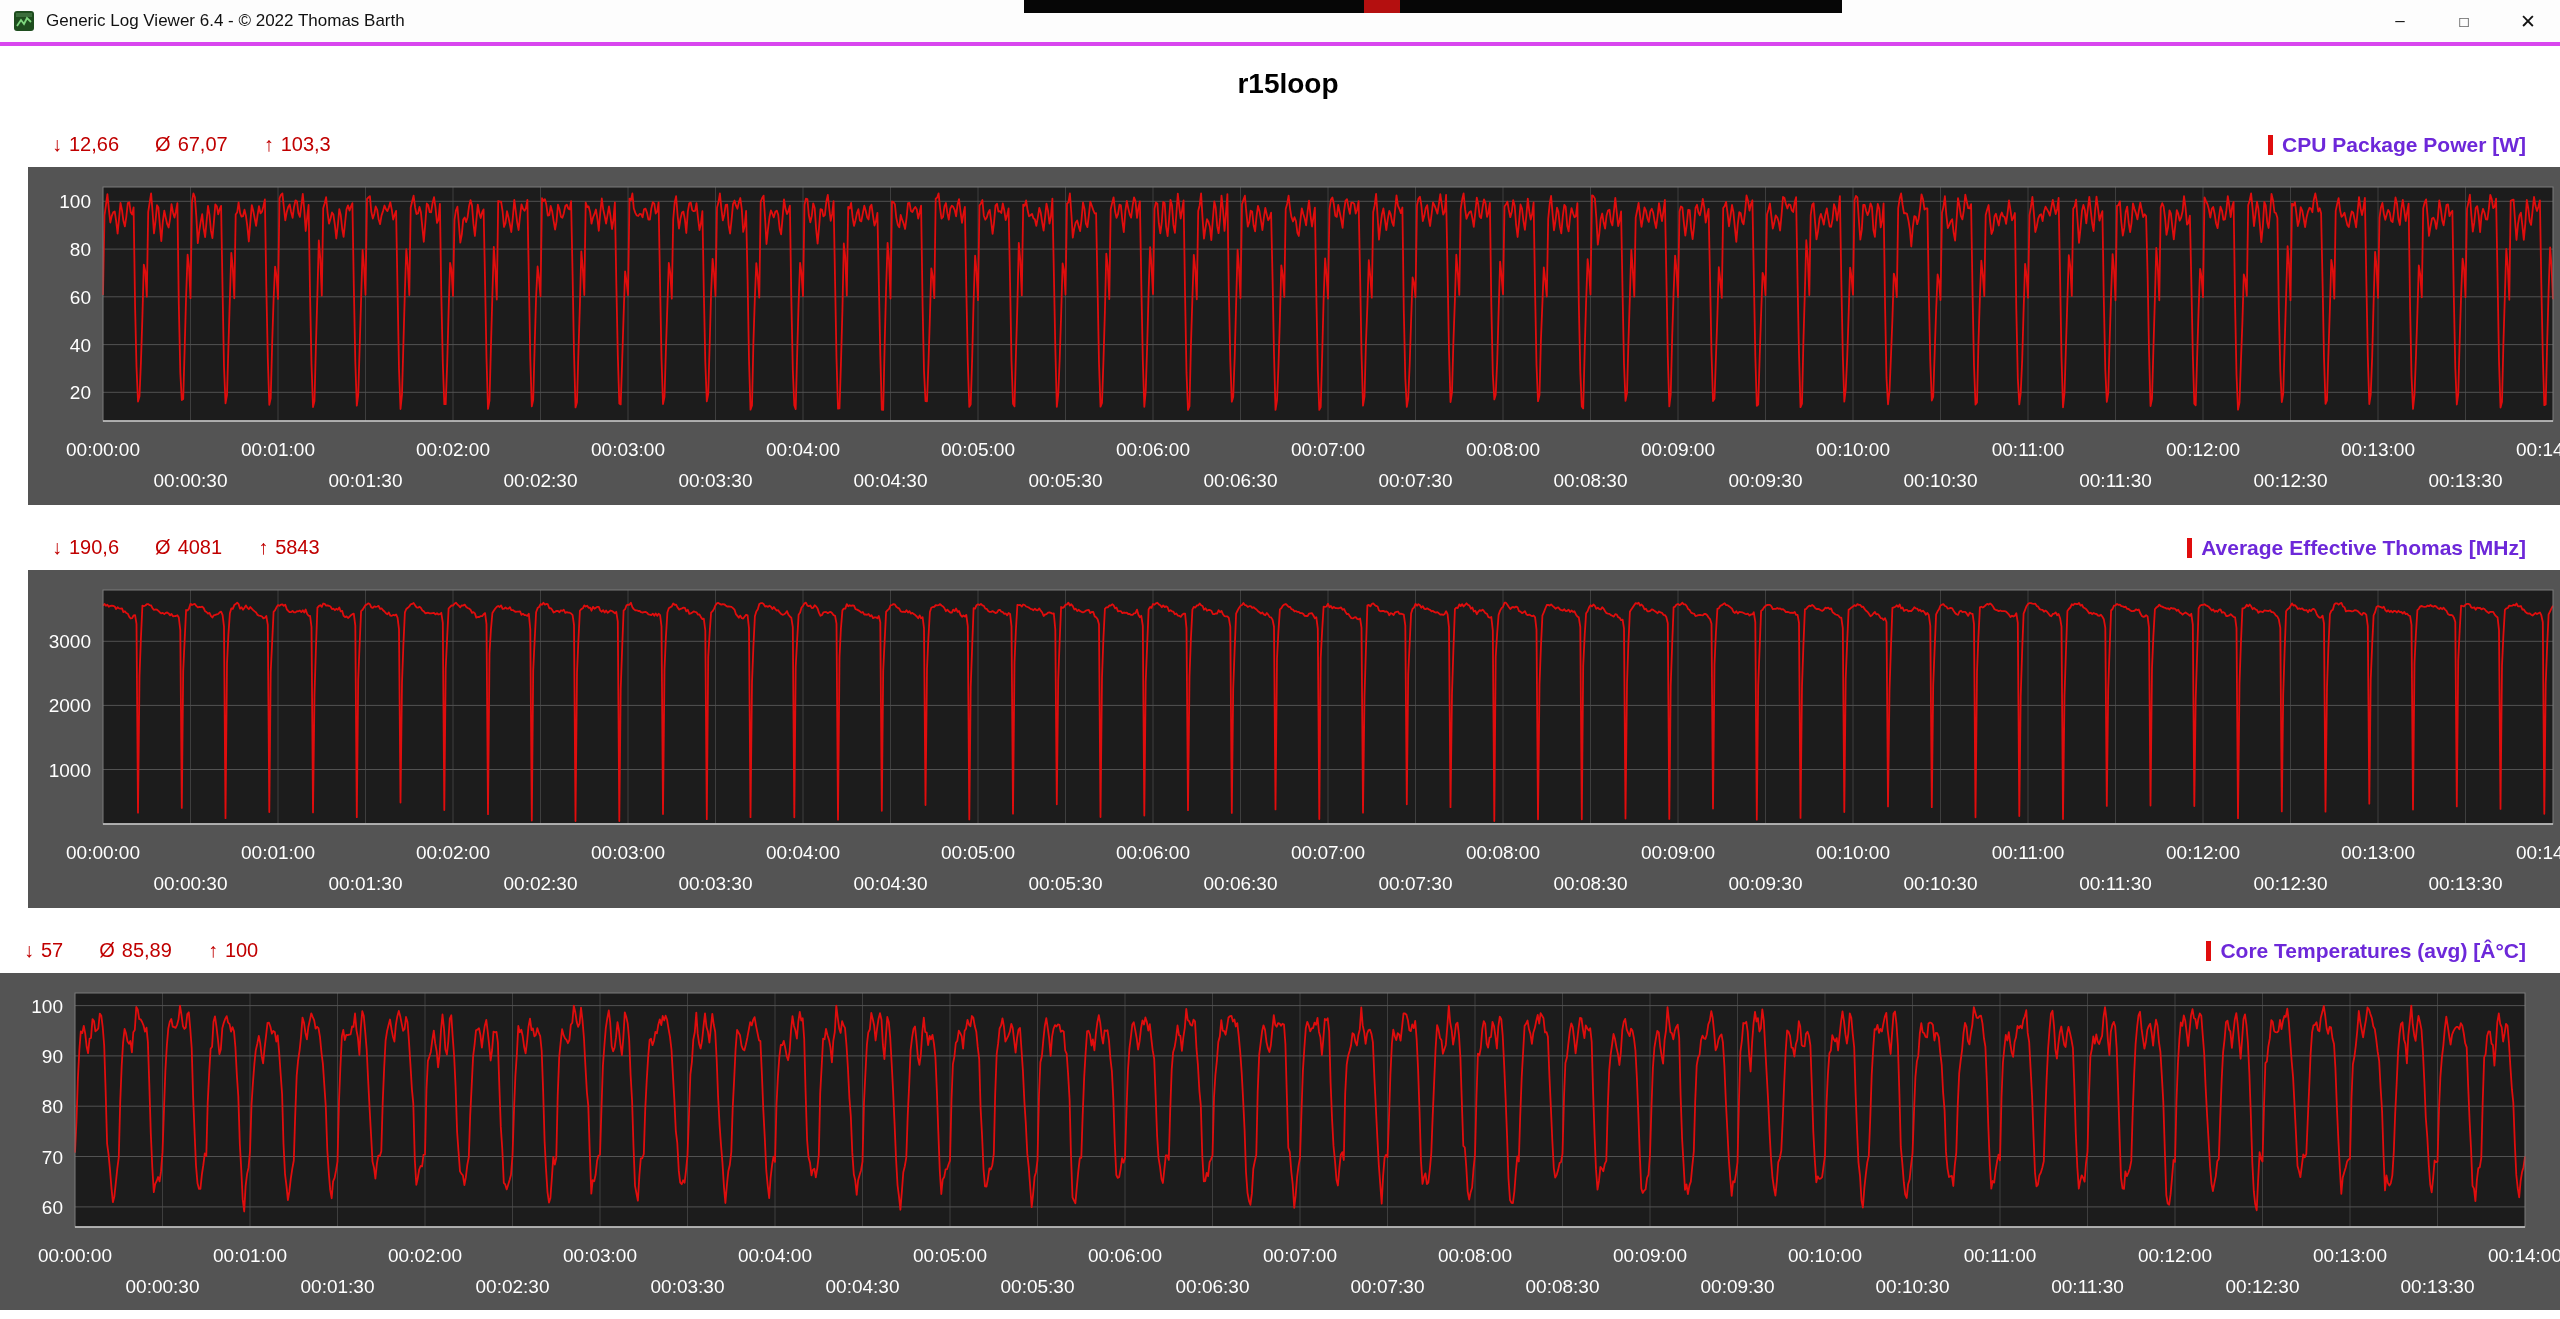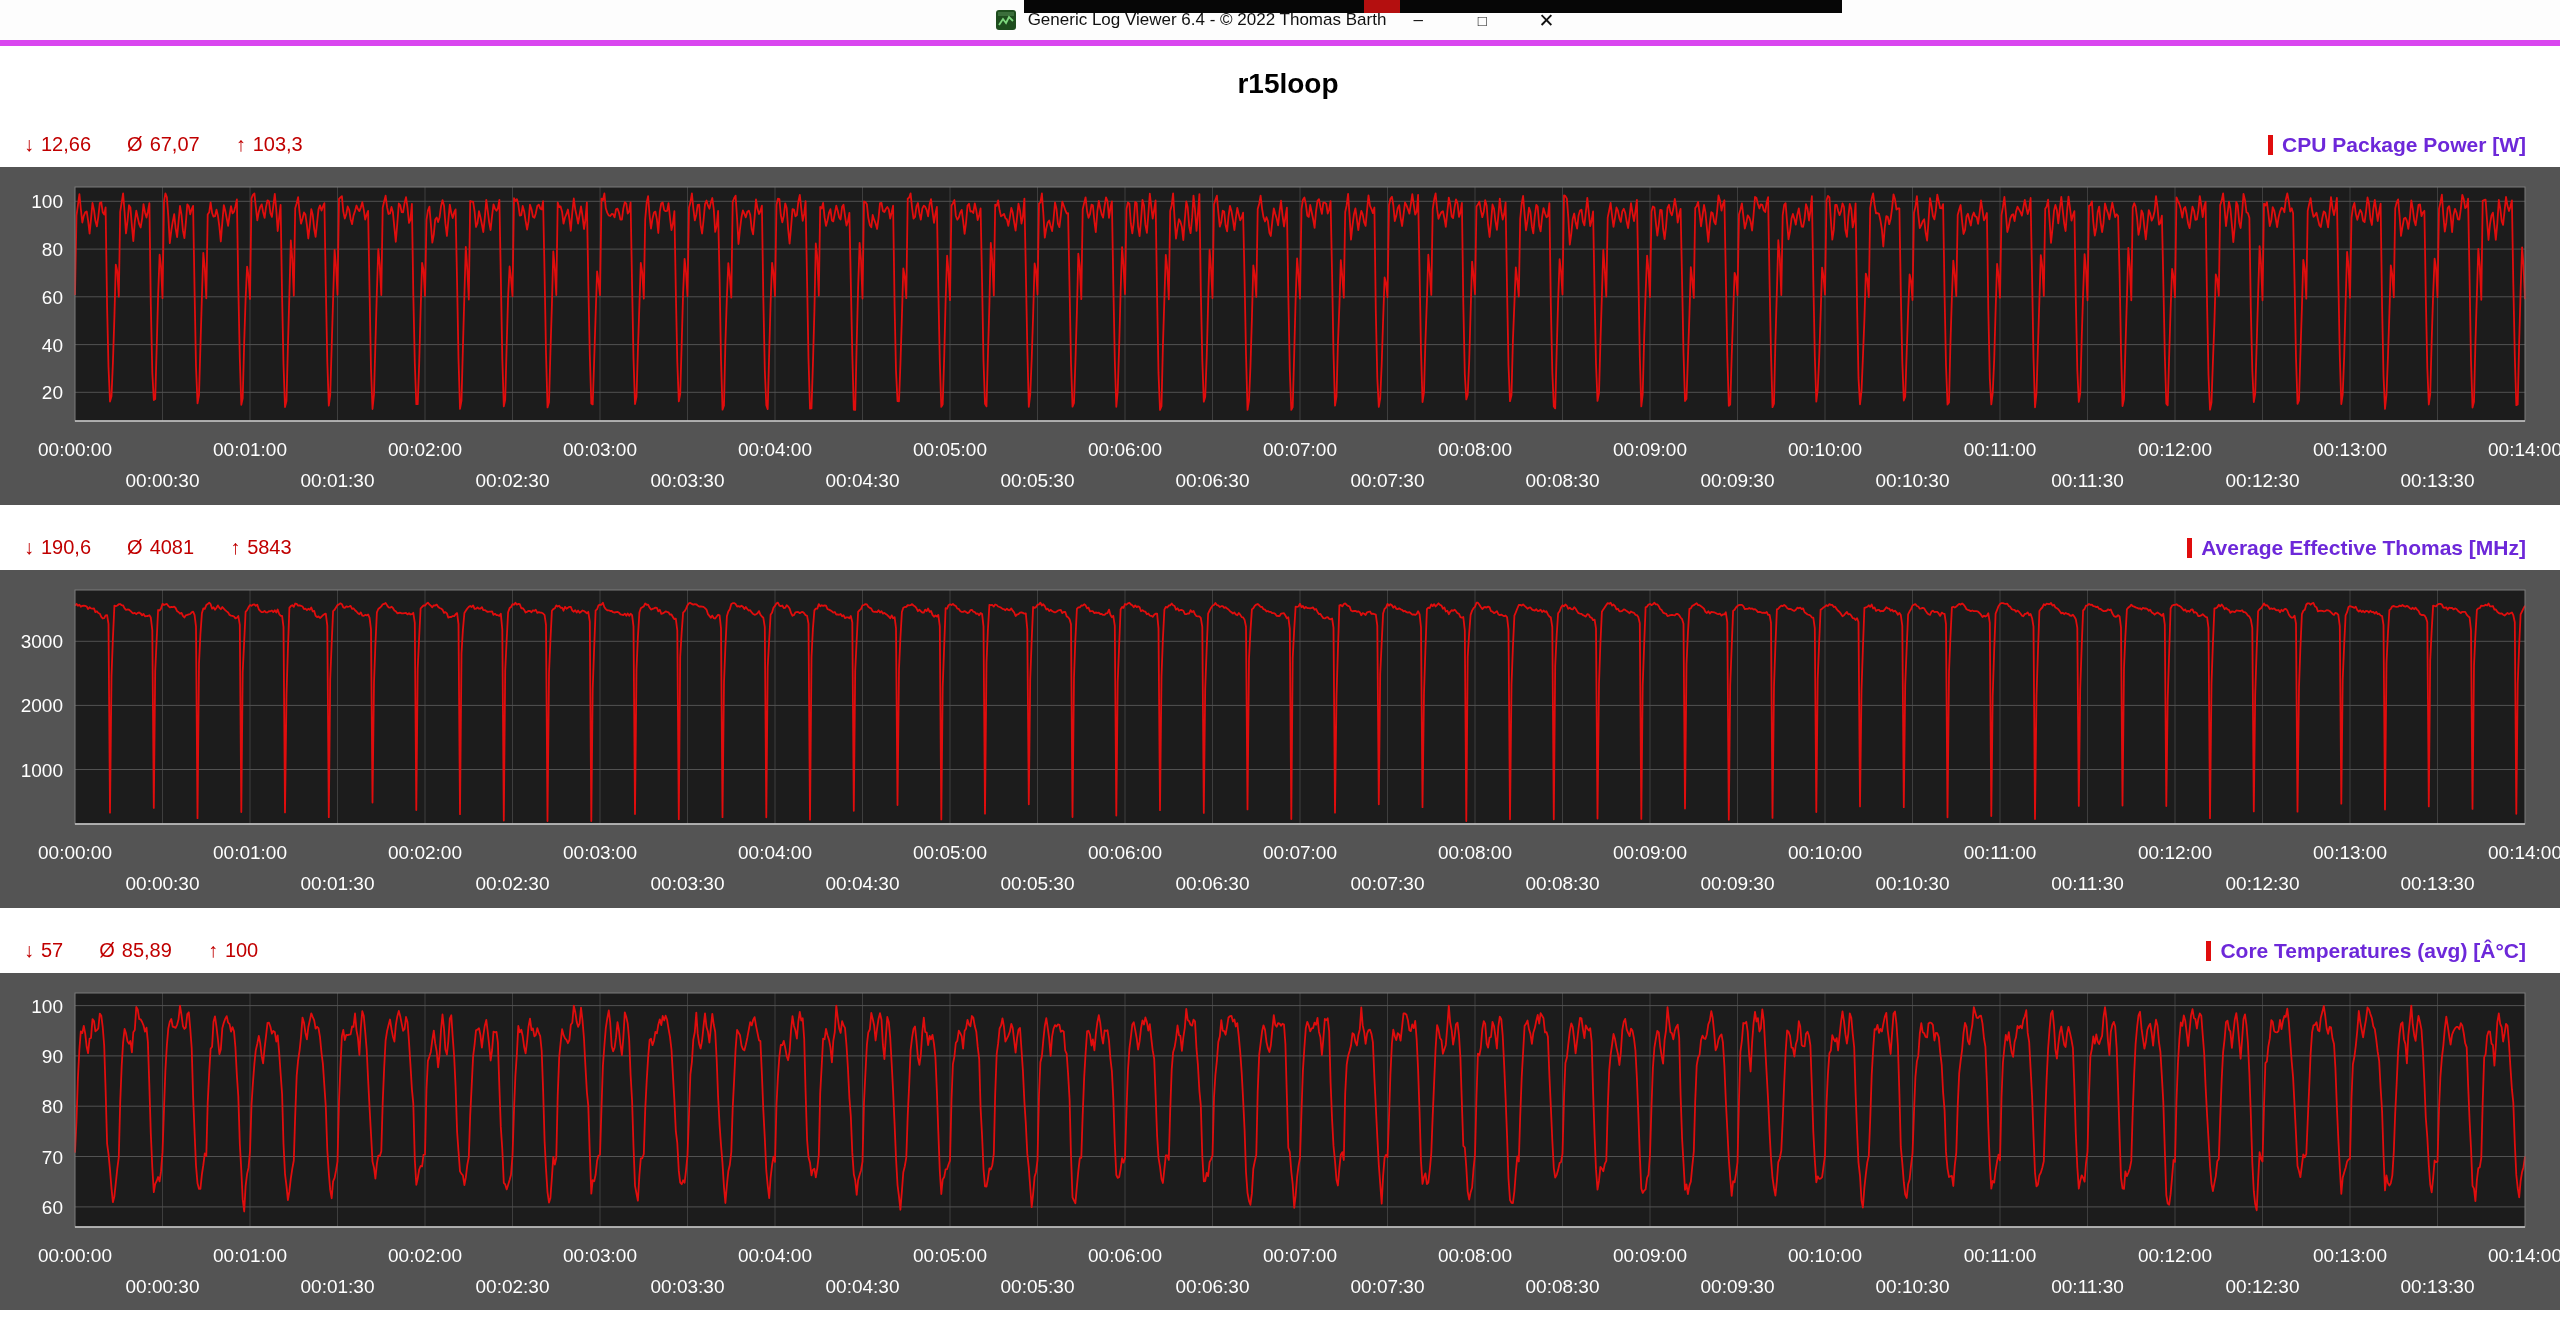--- a/index.html
+++ b/index.html
@@ -3,36 +3,36 @@
 <meta charset="utf-8">
 <style>
   * { margin:0; padding:0; box-sizing:border-box; }
   html,body {
     width:2560px; height:1319px; overflow:hidden;
     background:var(--page,#ffffff);
     font-family:"Liberation Sans", sans-serif;
   }
   .titlebar{
     height:46px; background:var(--titlebar,#fdfdfd);
-    display:flex; align-items:center; justify-content:center;
-    border-bottom:6px solid #d946ef; position:relative;
+    display:flex; align-items:center; justify-content:space-between;
+    border-bottom:4px solid #d946ef; position:relative;
   }
   .titlebar-left{ display:flex; align-items:center; gap:11px; padding-left:13px; }
   .app-icon{ width:22px; height:22px; display:inline-block; }
   .title-text{ font-size:17px; color:#111; white-space:nowrap; }
   .win-controls{ display:flex; height:100%; }
   .win-btn{ width:64px; height:100%; display:flex; align-items:center; justify-content:center;
             font-size:17px; color:#111; background:transparent; border:none; }
   .win-btn.close{ font-size:19px; }
   .bg-strip{ position:absolute; top:0; left:1024px; width:818px; height:13px;
              background:#060606; z-index:10; }
   .bg-strip .red-patch{ position:absolute; left:340px; top:0; width:36px; height:13px; background:#b40f0f; }
   .doc-title{ height:76px; display:flex; align-items:center; justify-content:center;
               font-size:28px; font-weight:600; color:#000; background:#fff;padding-left:16px; }
-  .panel.gap{ margin-bottom:20px; }
+  .panel.gap{ margin-bottom:20px;margin-left:28px; }
   .stats-row{ height:45px; display:flex; align-items:center; justify-content:space-between;
               padding:0 34px 0 24px; background:#fff; }
   .stats{ display:flex; gap:36px; color:var(--red,#c00000); font-size:20px; }
   .stat .sym{ margin-right:7px; }
   .legend{ display:flex; align-items:center; gap:9px; }
   .legend-mark{ width:5px; height:20px; background:var(--line,#e00d0d); display:inline-block; }
   .legend-label{ font-size:21px; font-weight:700; color:#6d28d9; }
   .chart{ height:338px; background:var(--outer,#545454); }
   .chart.last{ height:337px; }
   .chart svg{ display:block; }

